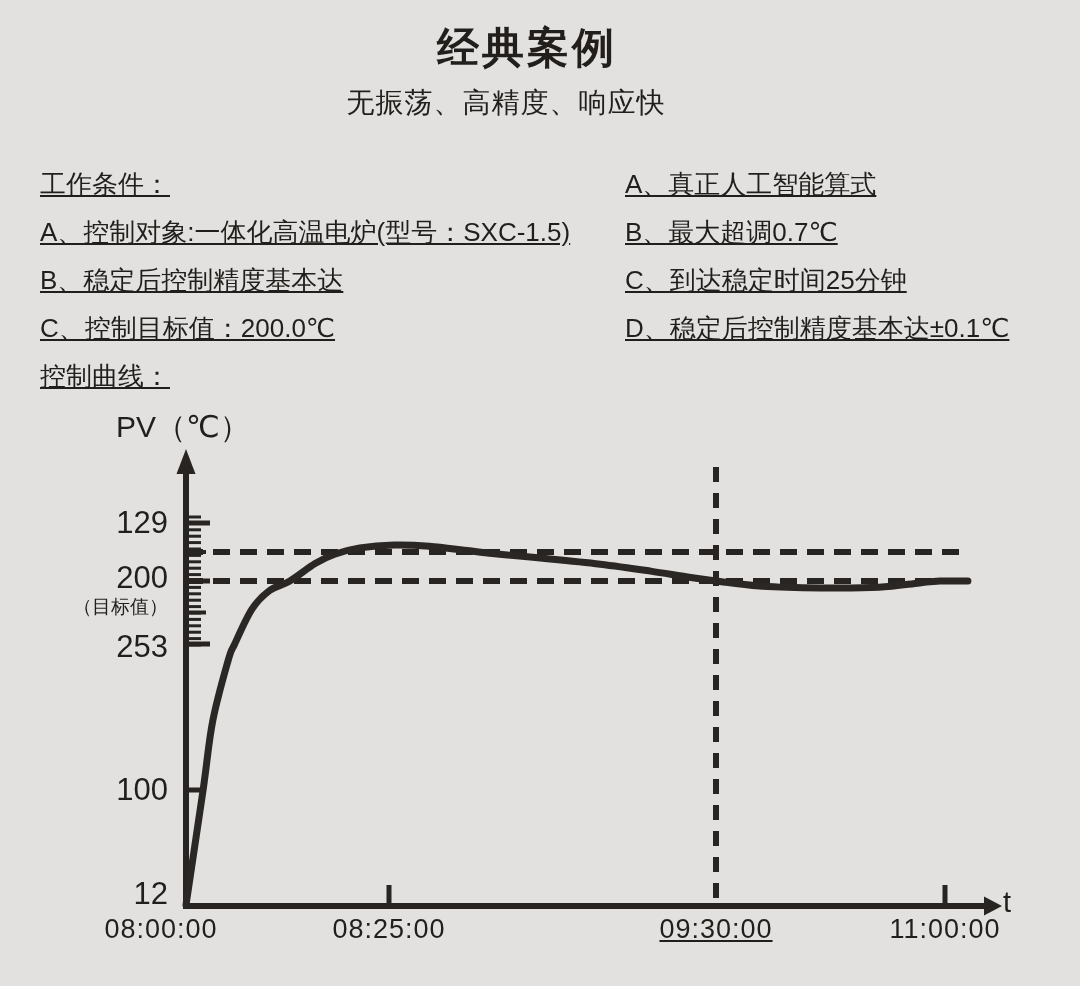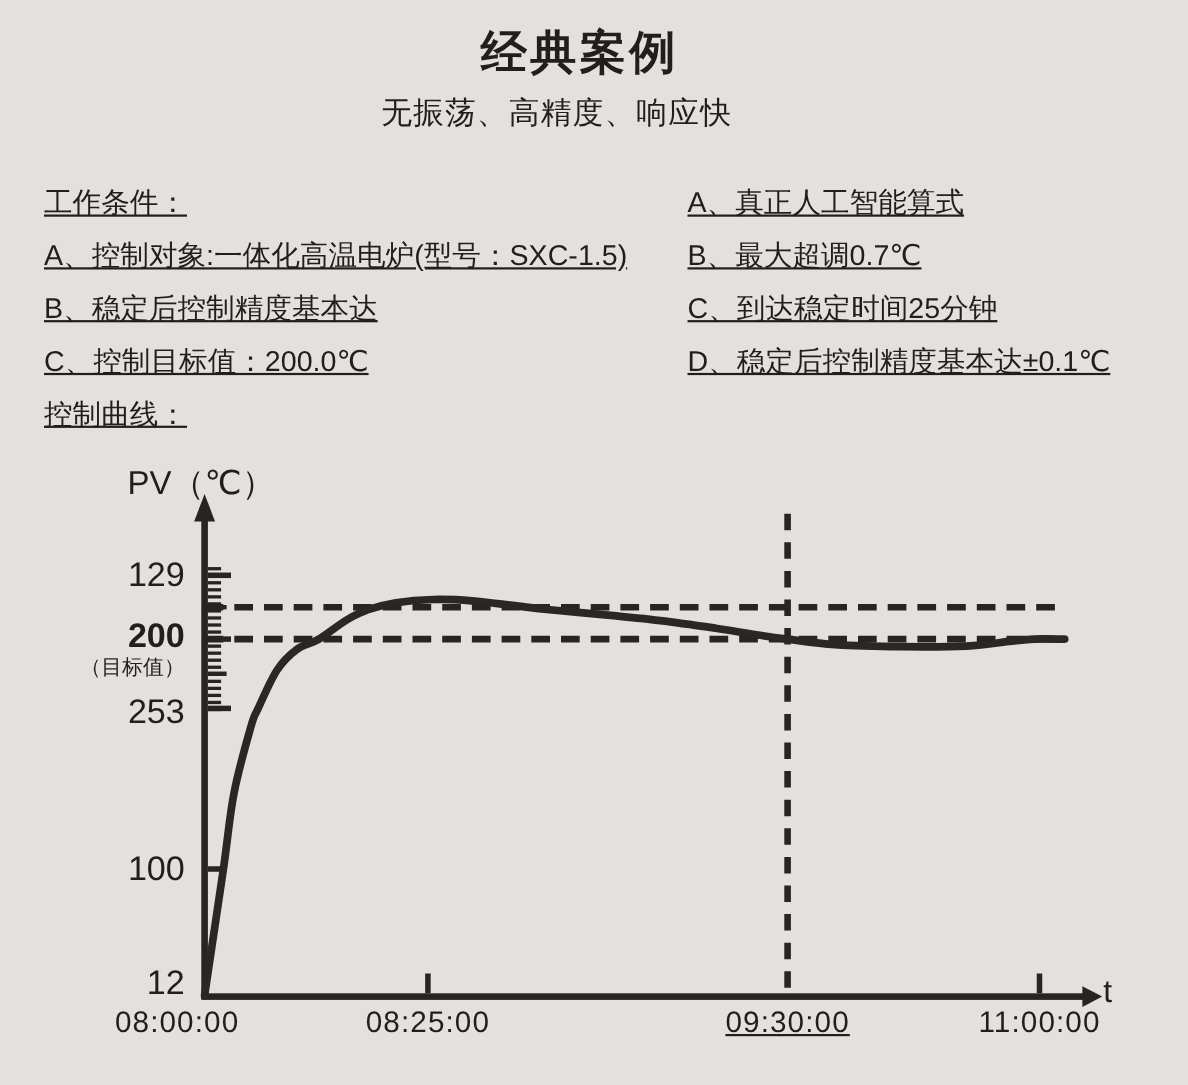--- a/index.html
+++ b/index.html
@@ -13,24 +13,24 @@
     font-size:42px;font-weight:bold;letter-spacing:3px;
   }
   .subtitle{
     position:absolute;top:84px;left:0;width:1012px;text-align:center;
     font-size:28px;letter-spacing:1px;
   }
   .col{position:absolute;top:160px;font-size:26px;line-height:48px;white-space:nowrap;text-decoration:underline;}
   .col-left{left:40px;}
   .col-right{left:625px;}
   .chart-label{position:absolute;white-space:nowrap;}
-  .pv-label{left:116px;top:419px;font-size:30px;}
+  .pv-label{left:116px;top:407px;font-size:30px;}
   .ylab{position:absolute;left:60px;width:108px;text-align:right;font-size:31px;white-space:nowrap;}
   .y-201{top:505px;}
-  .y-200{top:560px;font-weight:bold;}
+  .y-200{top:560px;}
   .y-target{top:594px;font-size:19px;}
   .y-199{top:629px;}
   .y-100{top:772px;}
   .y-12{top:876px;}
   .xlab{position:absolute;top:914px;font-size:27px;transform:translateX(-50%);letter-spacing:1px;white-space:nowrap;}
   .x-0{left:161px;}
   .x-1{left:389px;}
   .x-2{left:716px;text-decoration:underline;}
   .x-3{left:945px;}
   .t-label{left:1003px;top:886px;font-size:29px;}

